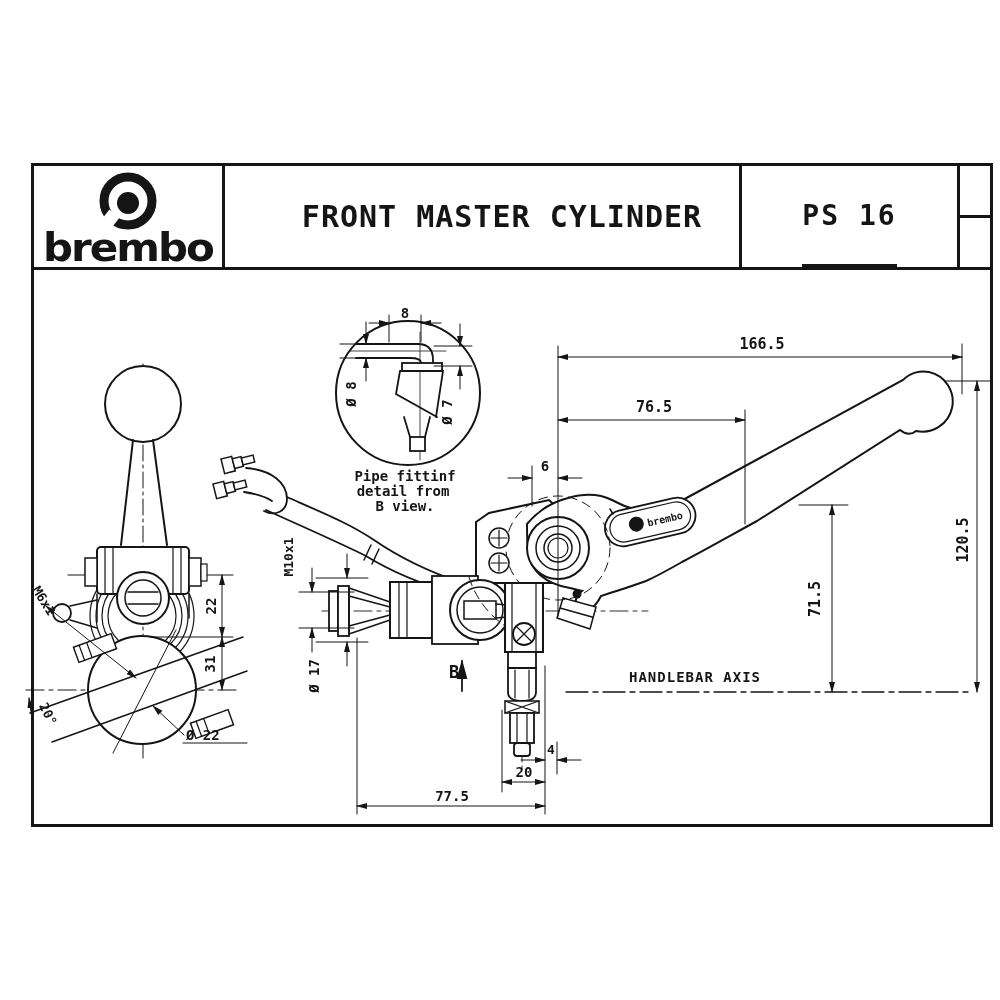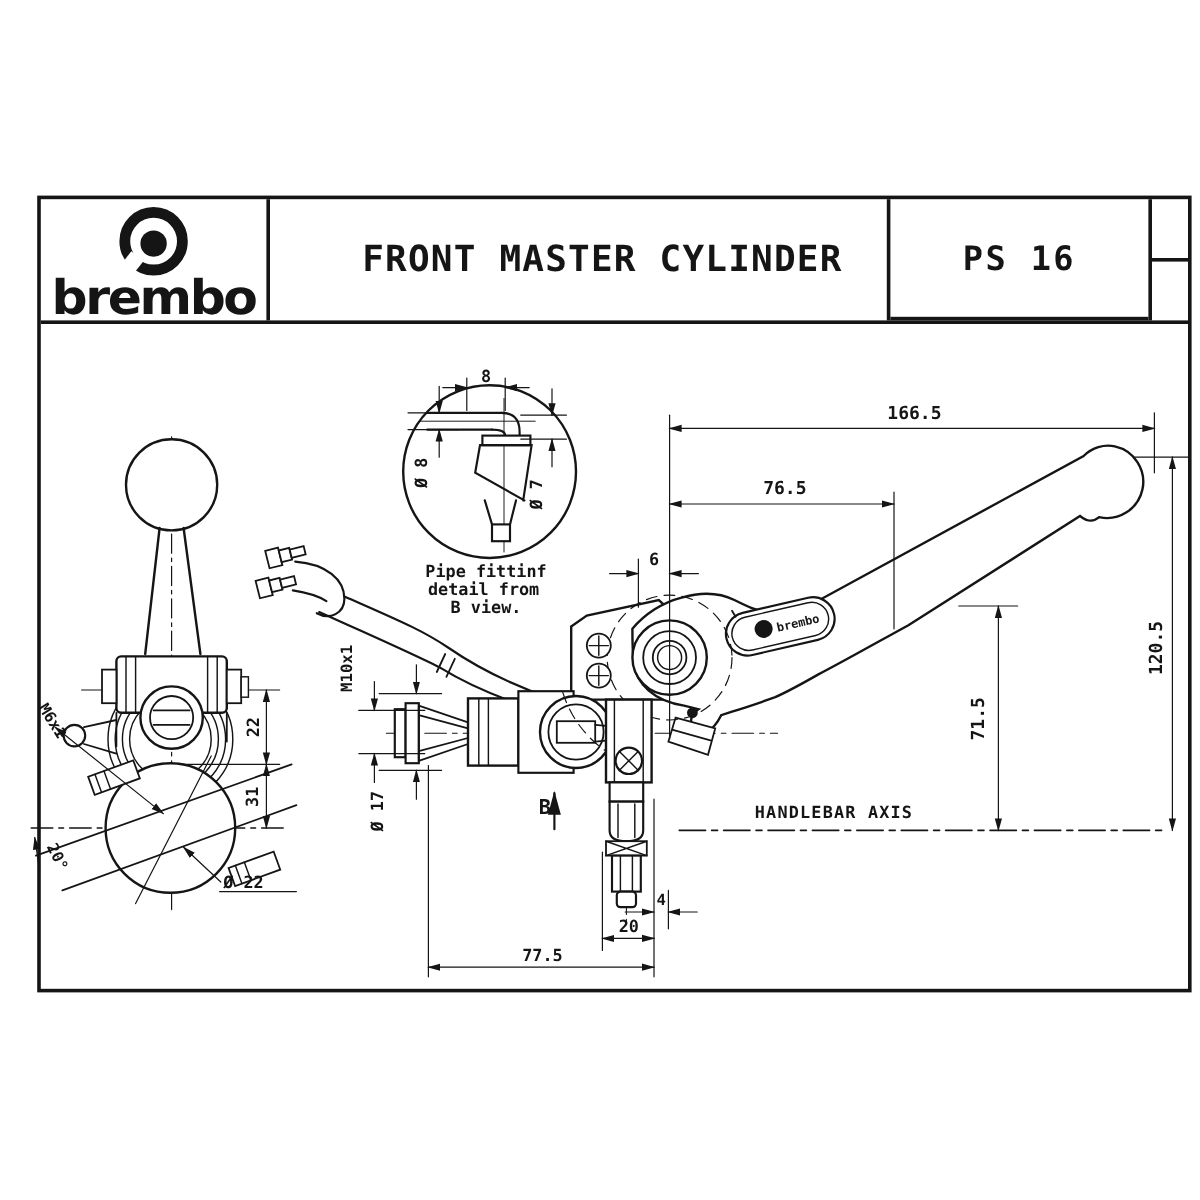--- a/index.html
+++ b/index.html
@@ -5,21 +5,21 @@
   html,body{margin:0;padding:0;background:#fff;}
   .page{position:relative;width:1000px;height:1000px;background:#fff;overflow:hidden;
         font-family:"DejaVu Sans Mono", monospace;color:#151515;}
   .frame{position:absolute;left:31px;top:163px;width:962px;height:664px;
          border:3px solid #151515;box-sizing:border-box;}
   .titlebar{display:flex;height:104px;border-bottom:3px solid #151515;box-sizing:border-box;}
   .cell{box-sizing:border-box;height:100%;}
   .cell.logo{width:191px;border-right:3px solid #151515;display:flex;flex-direction:column;
              align-items:center;justify-content:center;}
   .cell.title{width:517px;border-right:3px solid #151515;display:flex;align-items:center;justify-content:center;padding-left:40px;}
-  .cell.ps{width:218px;border-right:3px solid #151515;display:flex;flex-direction:column;}
+  .cell.ps{width:218px;border-right:3px solid #151515;display:flex;flex-direction:column;align-items:center;}
   .cell.edge{flex:1;display:flex;flex-direction:column;}
   .ps-row{flex:1;display:flex;align-items:center;justify-content:center;box-sizing:border-box;}
   .ps-row.top{border-bottom:3px solid #151515;}
   .edge-row{flex:1;box-sizing:border-box;}
   .edge-row.top{border-bottom:3px solid #151515;}
   .drawing-title{font-size:30px;font-weight:bold;letter-spacing:1px;white-space:nowrap;}
   .ps-model{font-size:28px;font-weight:bold;letter-spacing:2px;}
   .ps-number{font-size:27px;font-weight:bold;letter-spacing:0px;}
   .wordmark{font-family:"DejaVu Sans", sans-serif;font-size:42px;font-weight:bold;
             letter-spacing:-2px;line-height:30px;transform:scaleY(0.95);}

